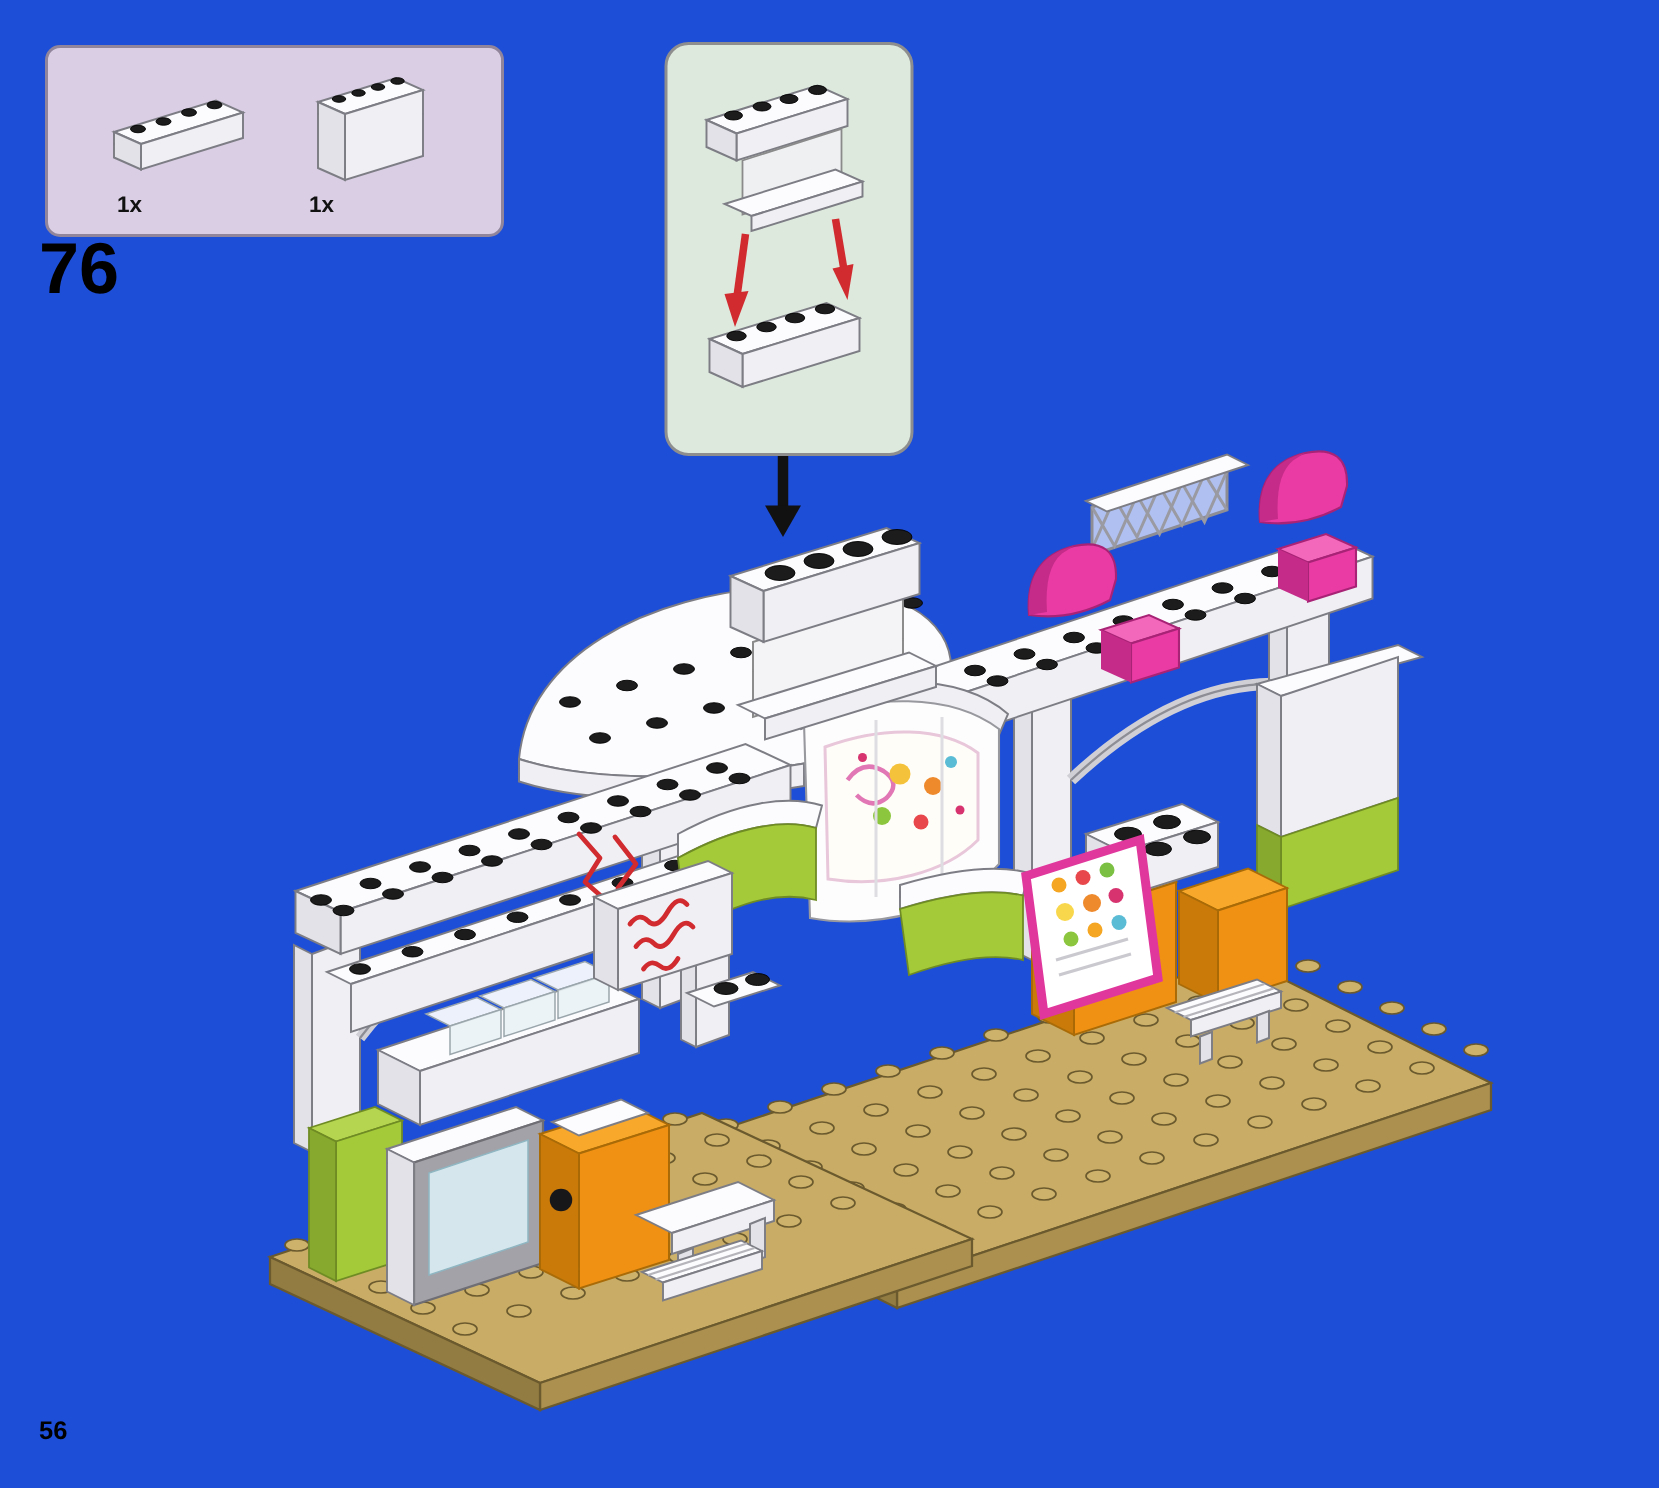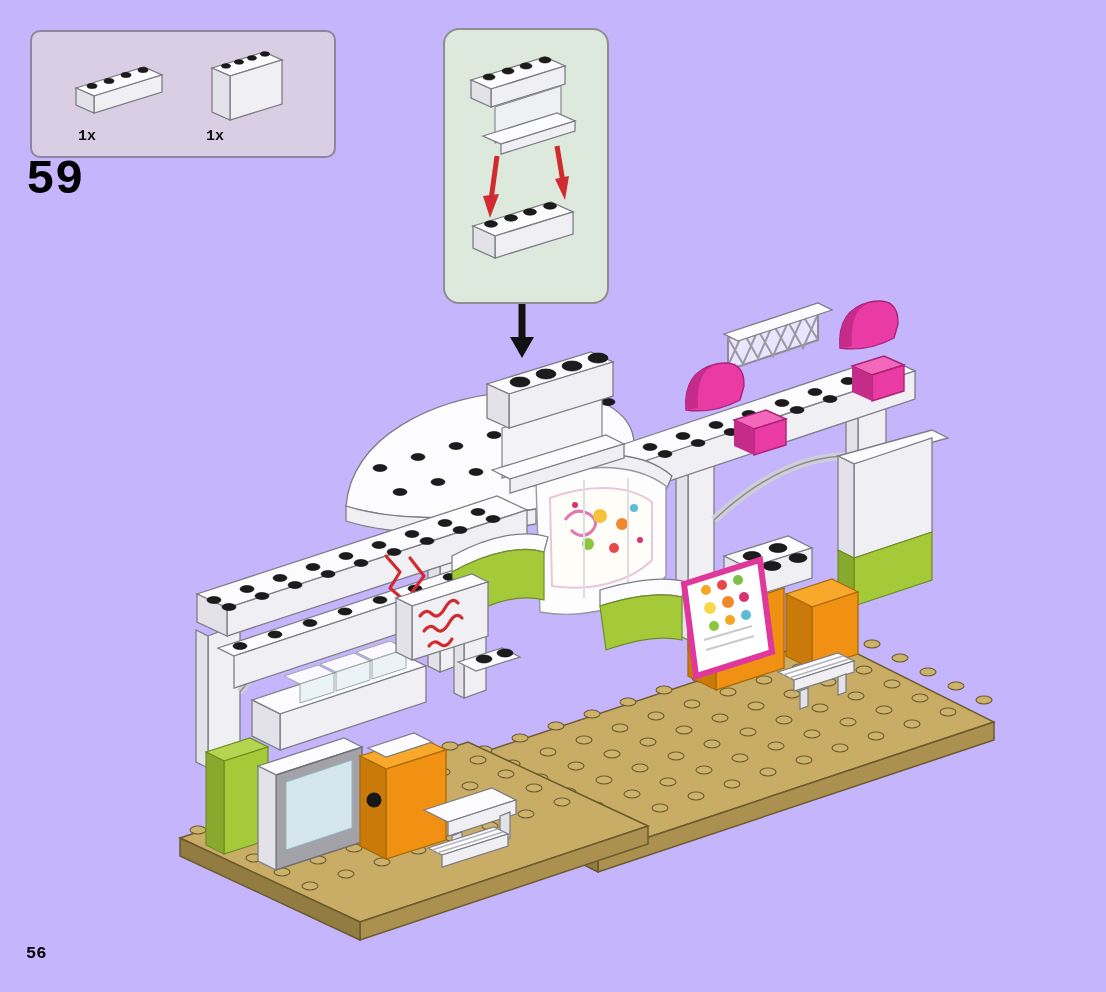--- a/index.html
+++ b/index.html
@@ -1,16 +1,16 @@
 <!DOCTYPE html>
 <html><head>
 <meta charset="utf-8">
 <style>
   html,body{margin:0;padding:0;background:#ffffff;}
-  .page{position:relative;width:1106px;height:992px;background:#c4b5fd;overflow:hidden;font-family:Liberation Mono, monospace;}
+  .page{position:relative;width:1106px;height:992px;background:#1d4ed8;overflow:hidden;font-family:Liberation Sans, sans-serif;}
   .model-svg{position:absolute;left:0;top:0;}
   .parts-box{position:absolute;left:30px;top:30px;width:302px;height:124px;background:#d9cee3;border:2px solid #90859b;border-radius:10px;}
   .part-svg{position:absolute;}
   .part-count{position:absolute;font-size:15px;font-weight:bold;color:#111;}
   .step-number{position:absolute;left:26px;top:156px;font-size:48px;font-weight:800;color:#000;line-height:1;}
   .inset{position:absolute;left:443px;top:28px;width:162px;height:272px;background:#dde9dd;border:2px solid #8e8e8e;border-radius:16px;}
   .page-number{position:absolute;left:26px;top:944px;font-size:17px;font-weight:bold;color:#000;}
 
   
   .w-top{fill:#fcfcfe;stroke:#7d7d85;stroke-width:1.3;}
@@ -467,21 +467,21 @@
       <polygon class="w-side" points="12,28 30,36 30,80 12,72"></polygon>
       <ellipse class="stud-black" cx="26" cy="26" rx="4.5" ry="2.2"></ellipse>
       <ellipse class="stud-black" cx="39" cy="22" rx="4.5" ry="2.2"></ellipse>
       <ellipse class="stud-black" cx="52" cy="18" rx="4.5" ry="2.2"></ellipse>
       <ellipse class="stud-black" cx="65" cy="14" rx="4.5" ry="2.2"></ellipse>
     </svg>
     <div class="part-count" style="left:46px;top:96px">1x</div>
     <div class="part-count" style="left:174px;top:96px">1x</div>
   </div>
 
-  <div class="step-number">59</div>
+  <div class="step-number">76</div>
 
   <div class="inset">
     <svg width="158" height="268" viewBox="0 0 158 268">
 
       <g>
         <polygon class="w-top" points="26,50 100,27 120,36 46,59"></polygon>
         <ellipse class="stud-black" cx="44" cy="47" rx="6" ry="3"></ellipse>
         <ellipse class="stud-black" cx="63" cy="41" rx="6" ry="3"></ellipse>
         <ellipse class="stud-black" cx="81" cy="36" rx="6" ry="3"></ellipse>
         <ellipse class="stud-black" cx="100" cy="30" rx="6" ry="3"></ellipse>

